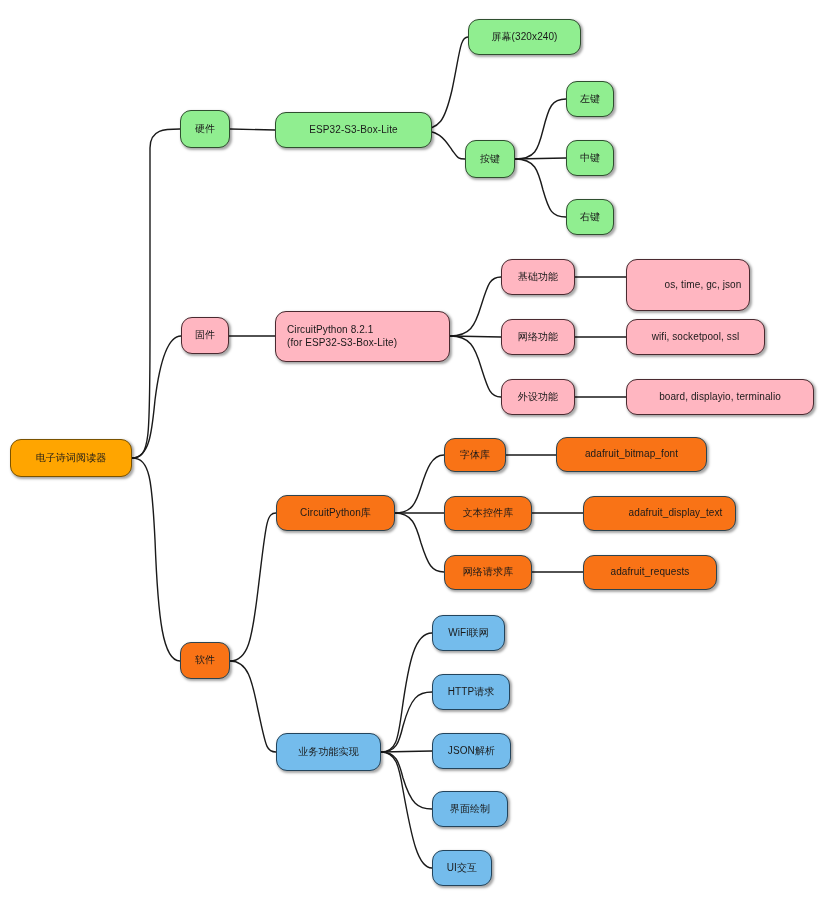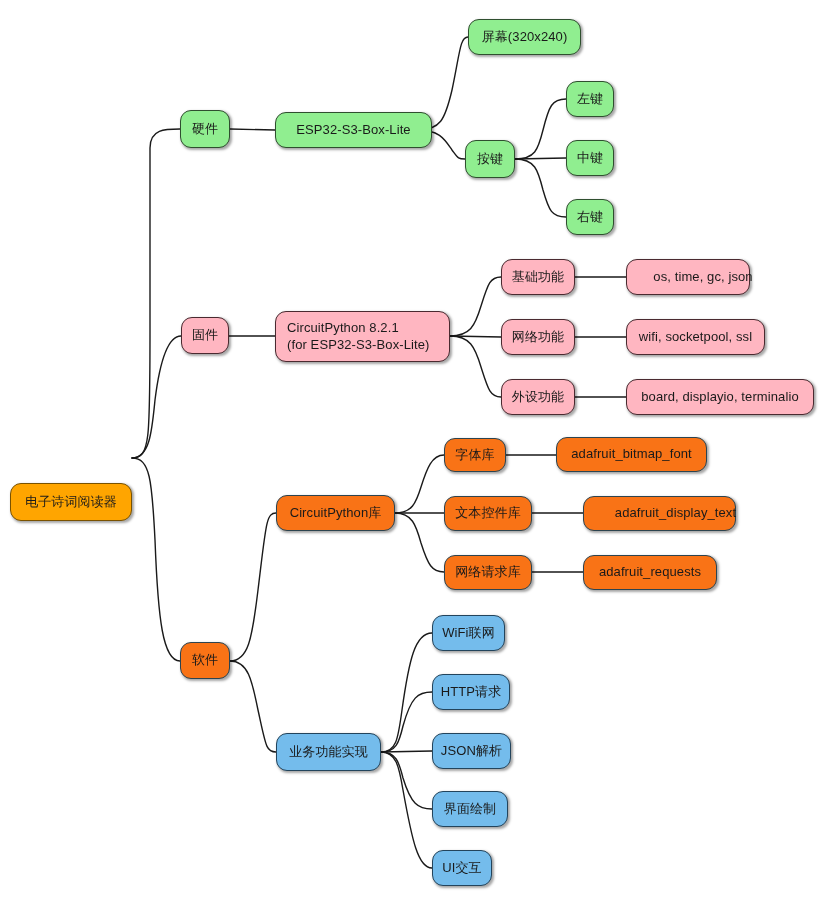--- a/index.html
+++ b/index.html
@@ -28,21 +28,21 @@
   .node {
     position: absolute;
     box-sizing: border-box;
     border: 1.6px solid #3a3a3a;
     border-radius: 11px;
     display: flex;
     align-items: center;
     justify-content: center;
     text-align: center;
     color: #1a1a1a;
-    font-size: 13px;
+    font-size: 10px;
     line-height: 1.25;
     white-space: pre;
     box-shadow: 1.5px 1.5px 2.5px rgba(0,0,0,0.35);
     letter-spacing: 0.1px;
   }
   .node.left-text {
     justify-content: flex-start;
     text-align: left;
     padding-left: 11px;
   }
@@ -80,33 +80,33 @@
       <path d="M 395,513 C 412,513 416,525 421,543 C 428,565 432,572 444,572" fill="none" stroke="#1a1a1a" stroke-width="1.4" stroke-linecap="round"></path>
       <path d="M 506,455 L 556,455" fill="none" stroke="#1a1a1a" stroke-width="1.4" stroke-linecap="round"></path>
       <path d="M 532,513 L 583,513" fill="none" stroke="#1a1a1a" stroke-width="1.4" stroke-linecap="round"></path>
       <path d="M 532,572 L 583,572" fill="none" stroke="#1a1a1a" stroke-width="1.4" stroke-linecap="round"></path>
       <path d="M 381,752 C 396,752 398,740 402,710 C 409,660 415,633 432,633" fill="none" stroke="#1a1a1a" stroke-width="1.4" stroke-linecap="round"></path>
       <path d="M 381,752 C 396,752 399,743 403,726 C 411,697 418,692 432,692" fill="none" stroke="#1a1a1a" stroke-width="1.4" stroke-linecap="round"></path>
       <path d="M 381,752 L 432,751" fill="none" stroke="#1a1a1a" stroke-width="1.4" stroke-linecap="round"></path>
       <path d="M 381,752 C 396,752 399,762 403,778 C 411,804 418,809 432,809" fill="none" stroke="#1a1a1a" stroke-width="1.4" stroke-linecap="round"></path>
       <path d="M 381,752 C 396,752 399,766 403,790 C 412,840 418,868 432,868" fill="none" stroke="#1a1a1a" stroke-width="1.4" stroke-linecap="round"></path>
     </svg>
-<div class="node fill-orange" style="left: 10px; top: 439px; width: 122px; height: 38px; margin-top: 44px;">电子诗词阅读器</div>
+<div class="node fill-orange" style="left: 10px; top: 439px; width: 122px; height: 38px;">电子诗词阅读器</div>
     <div class="node fill-green" style="left: 180px; top: 110px; width: 50px; height: 38px;">硬件</div>
     <div class="node fill-green" style="left: 275px; top: 112px; width: 157px; height: 36px;">ESP32-S3-Box-Lite</div>
     <div class="node fill-green" style="left: 468px; top: 19px; width: 113px; height: 36px;">屏幕(320x240)</div>
     <div class="node fill-green" style="left: 465px; top: 140px; width: 50px; height: 38px;">按键</div>
     <div class="node fill-green" style="left: 566px; top: 81px; width: 48px; height: 36px;">左键</div>
     <div class="node fill-green" style="left: 566px; top: 140px; width: 48px; height: 36px;">中键</div>
     <div class="node fill-green" style="left: 566px; top: 199px; width: 48px; height: 36px;">右键</div>
     <div class="node fill-pink" style="left: 181px; top: 317px; width: 48px; height: 37px;">固件</div>
     <div class="node fill-pink left-text" style="left: 275px; top: 311px; width: 175px; height: 51px;">CircuitPython 8.2.1
 (for ESP32-S3-Box-Lite)</div>
     <div class="node fill-pink" style="left: 501px; top: 259px; width: 74px; height: 36px;">基础功能</div>
-    <div class="node fill-pink" style="left: 626px; top: 259px; width: 124px; height: 36px; padding-left: 30px;">os, time, gc, json</div>
+    <div class="node fill-pink" style="left: 626px; top: 259px; width: 124px; height: 52px; padding-left: 30px;">os, time, gc, json</div>
     <div class="node fill-pink" style="left: 501px; top: 319px; width: 74px; height: 36px;">网络功能</div>
     <div class="node fill-pink" style="left: 626px; top: 319px; width: 139px; height: 36px;">wifi, socketpool, ssl</div>
     <div class="node fill-pink" style="left: 501px; top: 379px; width: 74px; height: 36px;">外设功能</div>
     <div class="node fill-pink" style="left: 626px; top: 379px; width: 188px; height: 36px;">board, displayio, terminalio</div>
     <div class="node fill-lblue" style="left: 180px; top: 642px; width: 50px; height: 37px;">软件</div>
     <div class="node fill-lblue" style="left: 276px; top: 495px; width: 119px; height: 36px;">CircuitPython库</div>
     <div class="node fill-lblue" style="left: 444px; top: 438px; width: 62px; height: 34px;">字体库</div>
     <div class="node fill-lblue" style="left: 556px; top: 437px; width: 151px; height: 35px;">adafruit_bitmap_font</div>
     <div class="node fill-lblue" style="left: 444px; top: 496px; width: 88px; height: 35px;">文本控件库</div>
     <div class="node fill-lblue" style="left: 583px; top: 496px; width: 153px; height: 35px; padding-left: 32px;">adafruit_display_text</div>

